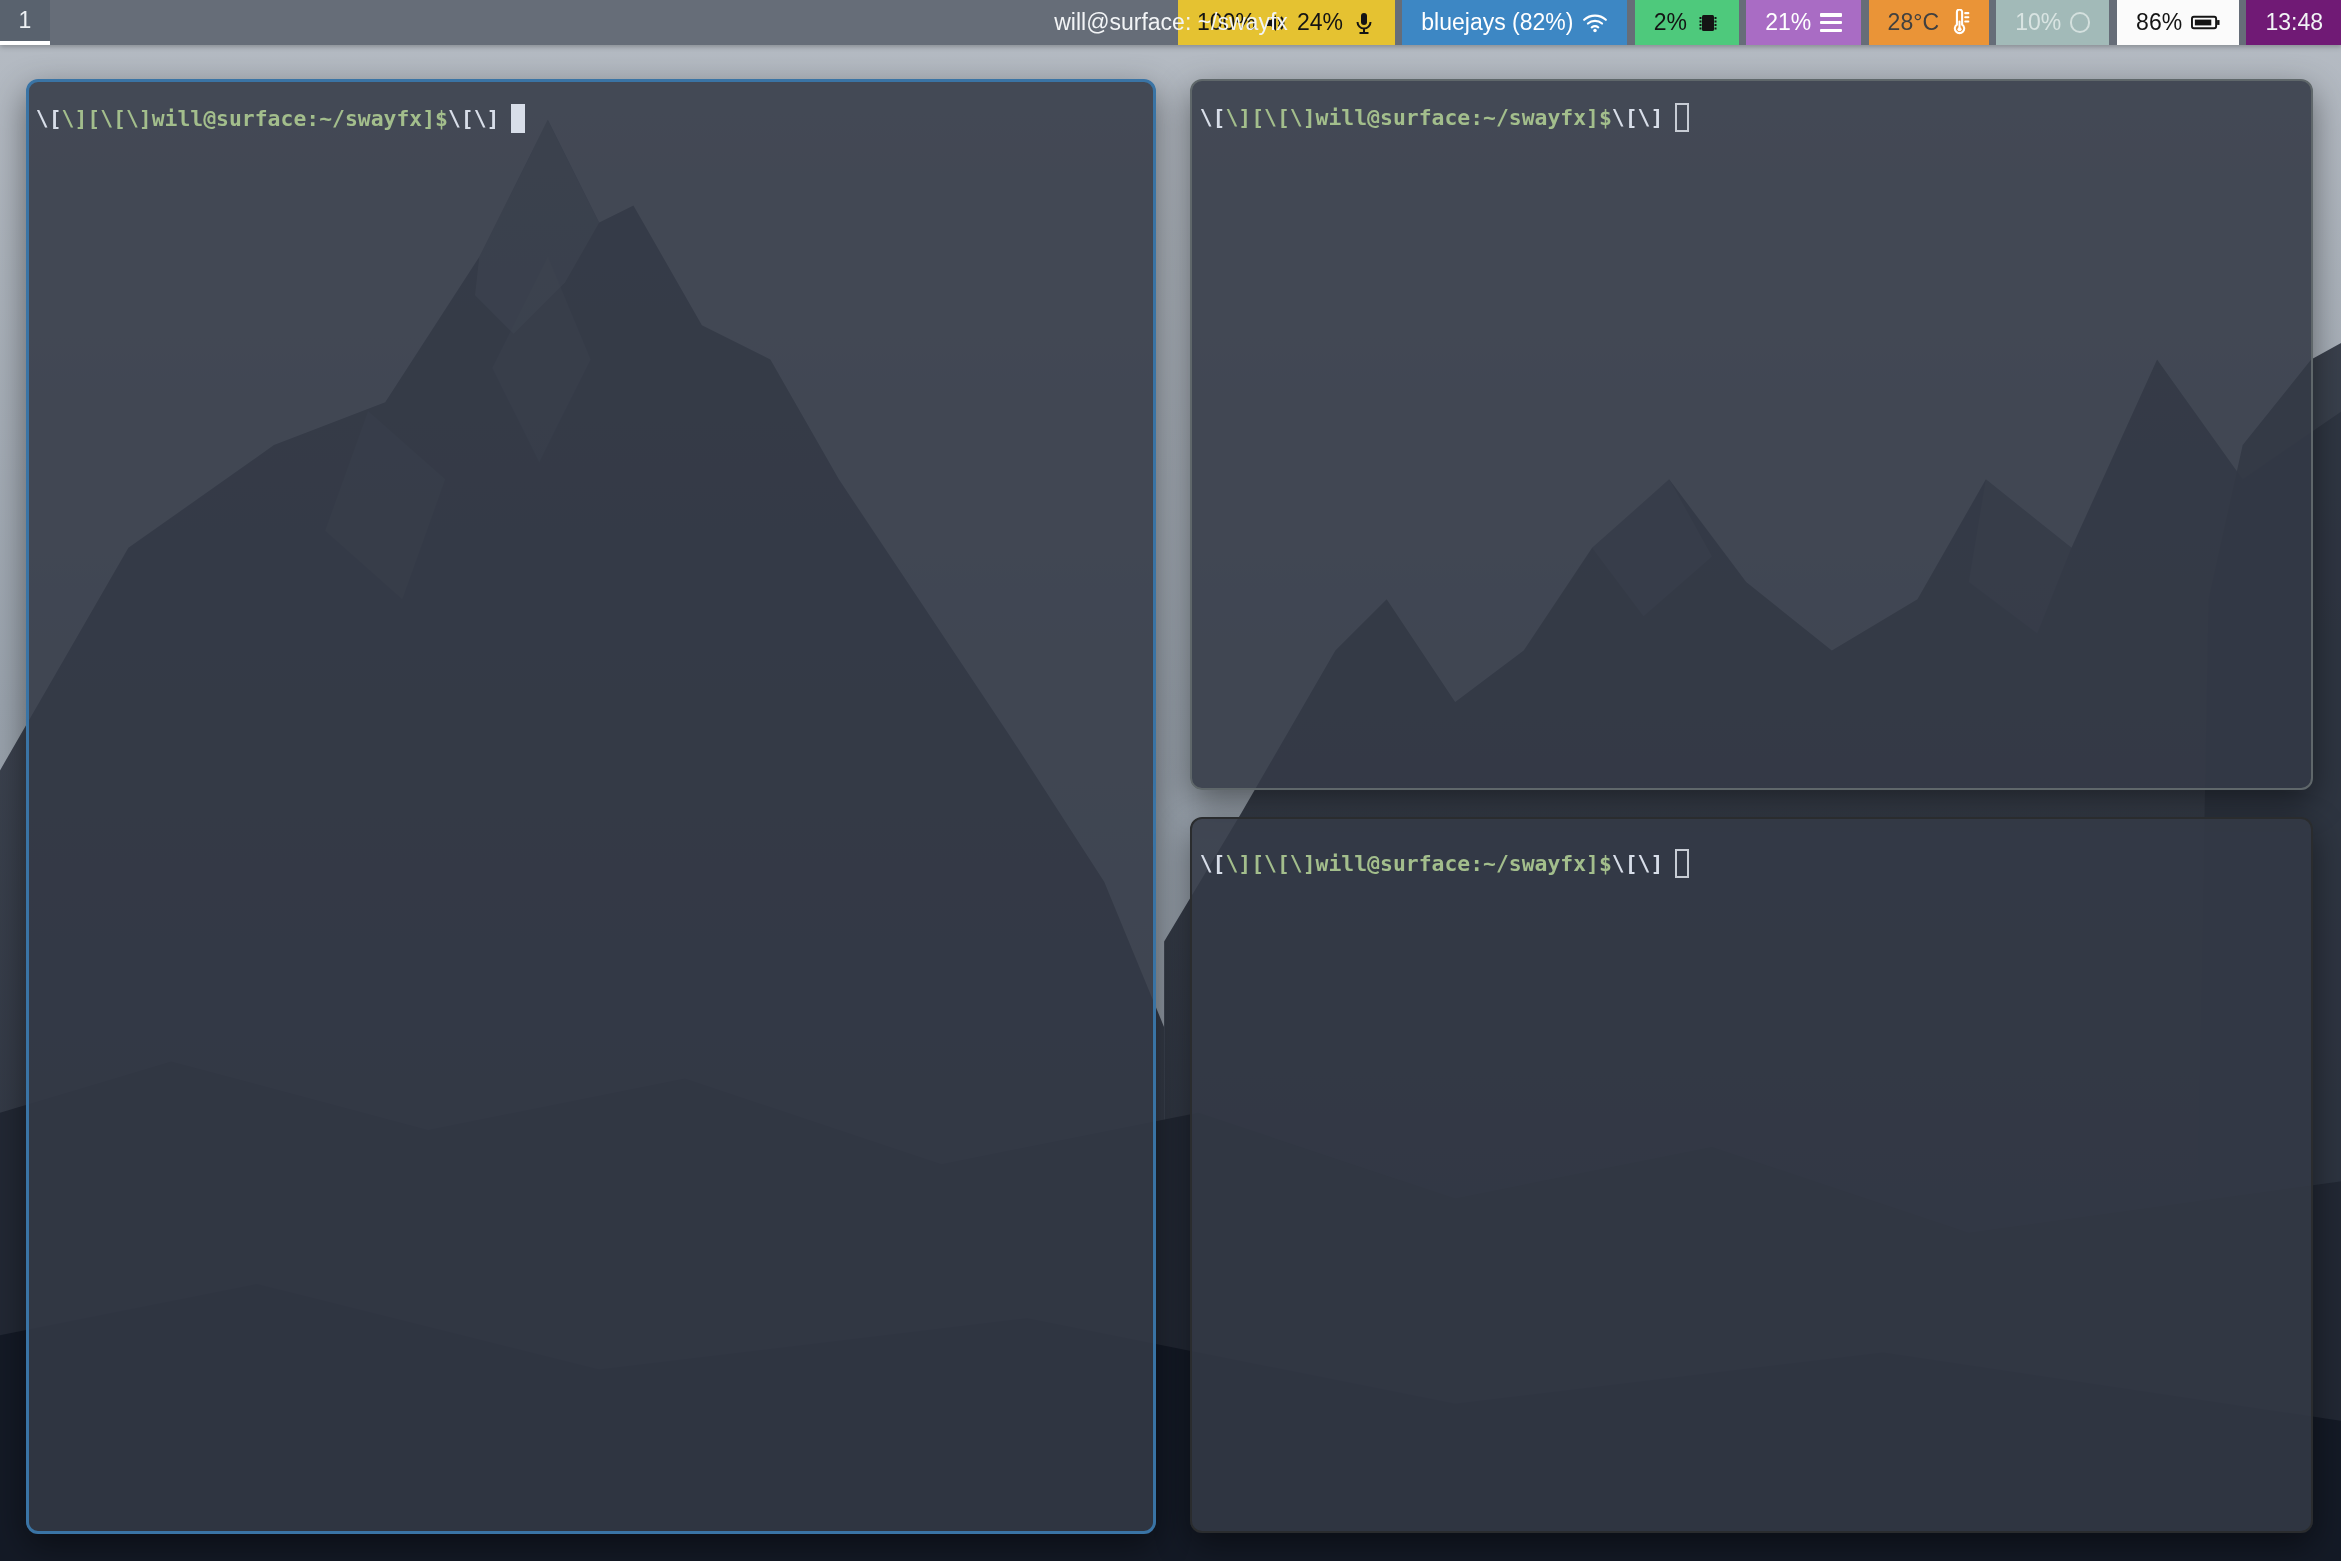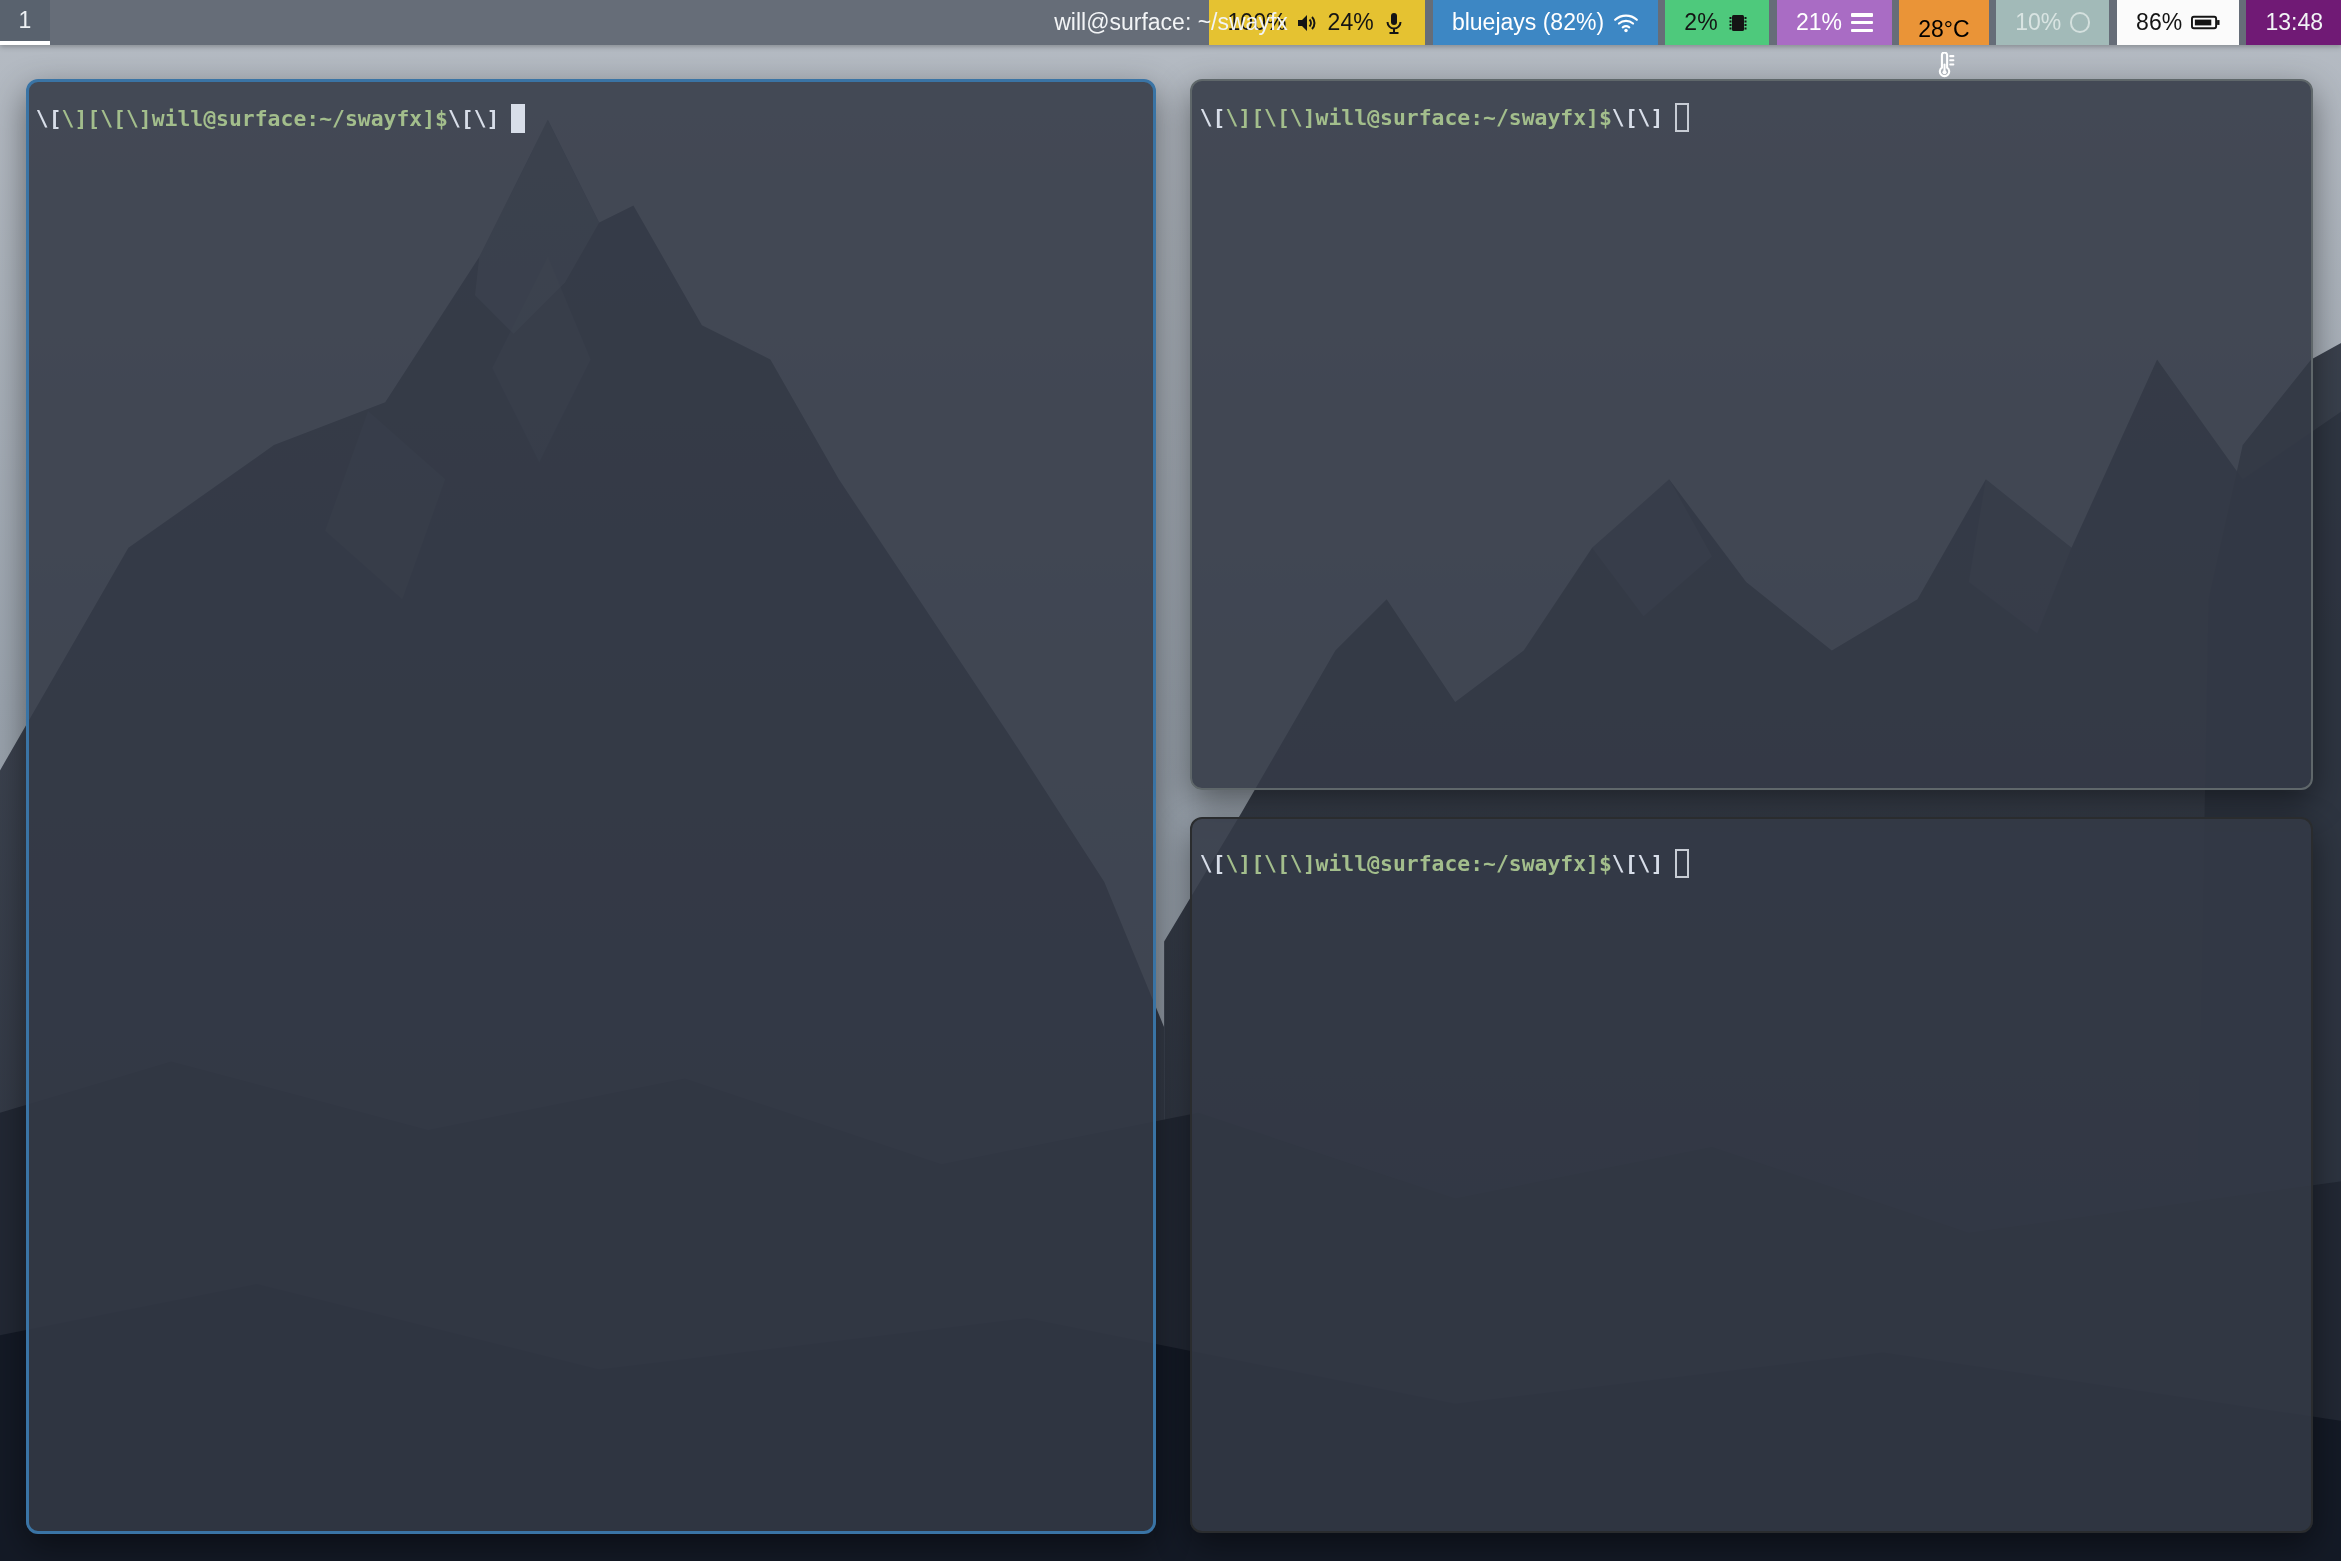--- a/index.html
+++ b/index.html
@@ -152,21 +152,21 @@
 
     <div class="module" style="background: rgb(169, 108, 196); color: rgb(255, 255, 255);">
       <span>21%</span>
       <span class="menu-bars">
           <i></i>
           <i></i>
           <i></i>
         </span>
     </div>
 
-    <div class="module" style="background: rgb(234, 148, 55); color: #000000; flex-direction: column;">
+    <div class="module" style="background: rgb(234, 148, 55); color: #404040;">
       <span>28°C</span>
       <span>
         <svg width="22" height="27" viewBox="0 0 20 26" fill="none" stroke="#ffffff" stroke-width="2" stroke-linecap="round">
           <path d="M8 3a2.5 2.5 0 0 1 5 0v12a4.5 4.5 0 1 1-5 0V3z"></path>
           <circle cx="10.5" cy="19.5" r="2" fill="#ffffff" stroke="none"></circle>
           <line x1="10.5" y1="12" x2="10.5" y2="18"></line>
           <line x1="16" y1="4" x2="19" y2="4"></line>
             <line x1="16" y1="8" x2="19" y2="8"></line>
             <line x1="16" y1="12" x2="19" y2="12"></line>
         </svg>

